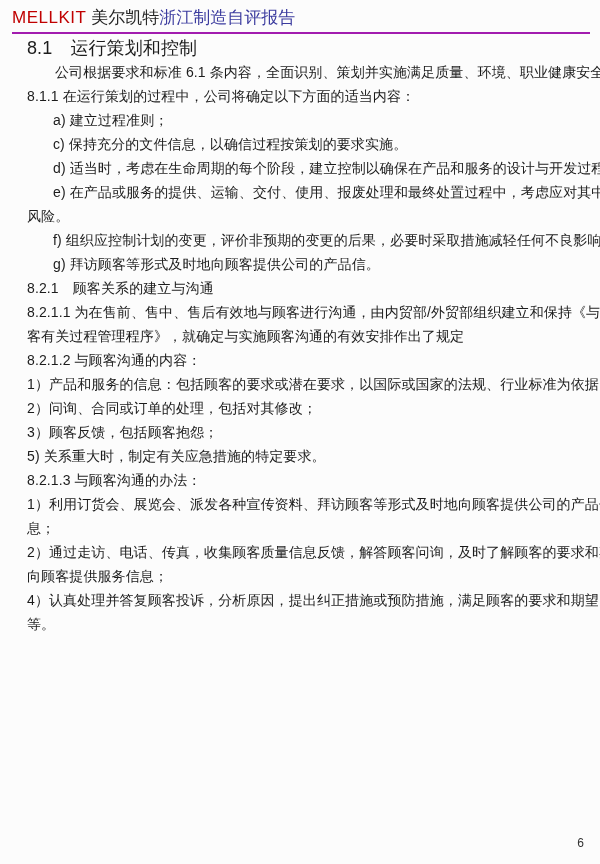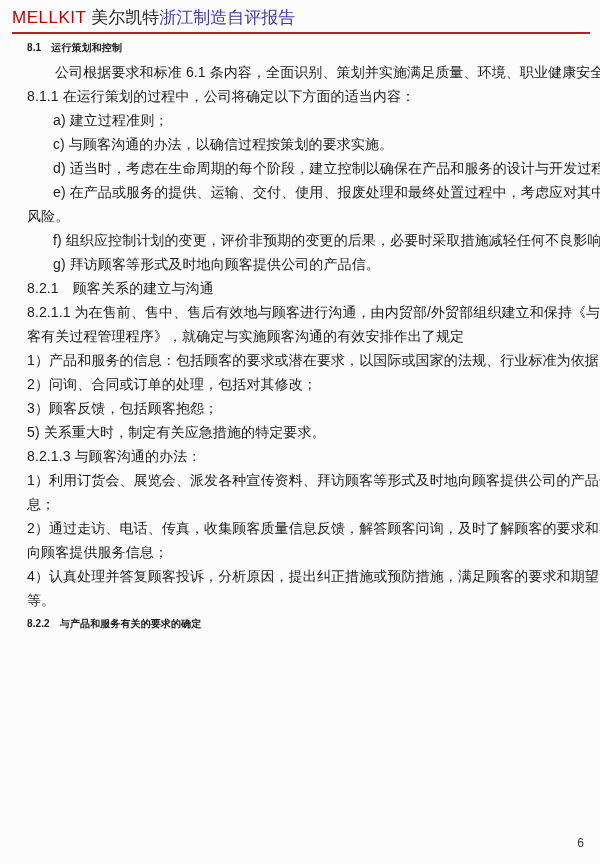--- a/index.html
+++ b/index.html
@@ -14,21 +14,21 @@
     font-family: "Liberation Sans", "DejaVu Sans", sans-serif;
     color: #1c1c1c;
     overflow: hidden;
   }
   .page-header {
     position: absolute;
     top: 8px;
     left: 12px;
     right: 10px;
     padding-bottom: 5px;
-    border-bottom: 2px solid #b91c1c;
+    border-bottom: 2px solid #a21caf;
     font-size: 17px;
     line-height: 19px;
     white-space: nowrap;
   }
   .brand {
     color: #c00000;
     margin-right: 5px;
     letter-spacing: 0.5px;
   }
   .title-company { color: #262626; }
@@ -41,22 +41,22 @@
     right: 24px;
   }
   .line {
     height: 24px;
     line-height: 24px;
     font-size: 14px;
     white-space: nowrap;
     letter-spacing: 0.1px;
   }
   .line.heading {
-    font-weight: bold;
-    font-size: 10px;
+    font-weight: normal;
+    font-size: 18px;
   }
   .indent-1 { padding-left: 26px; }
   .indent-2 { padding-left: 28px; }
 
   .page-number {
     position: absolute;
     top: 836px;
     right: 16px;
     font-size: 12px;
     color: #333;
@@ -67,36 +67,36 @@
 
 <div class="page-header">
   <span class="brand">MELLKIT</span><span class="title-company">美尔凯特</span><span class="title-document">浙江制造自评报告</span>
 </div>
 
 <div class="doc-body">
     <div class="line heading">8.1　运行策划和控制</div>
     <div class="line body indent-2">公司根据要求和标准 6.1 条内容，全面识别、策划并实施满足质量、环境、职业健康安全规</div>
     <div class="line body">8.1.1 在运行策划的过程中，公司将确定以下方面的适当内容：</div>
     <div class="line body indent-1">a) 建立过程准则；</div>
-    <div class="line body indent-1">c) 与顾客沟通的办法，以确信过程按策划的要求实施。</div>
+    <div class="line body indent-1">c) 保持充分的文件信息，以确信过程按策划的要求实施。</div>
     <div class="line body indent-1">d) 适当时，考虑在生命周期的每个阶段，建立控制以确保在产品和服务的设计与开发过程。</div>
     <div class="line body indent-1">e) 在产品或服务的提供、运输、交付、使用、报废处理和最终处置过程中，考虑应对其中的</div>
     <div class="line body">风险。</div>
     <div class="line body indent-1">f) 组织应控制计划的变更，评价非预期的变更的后果，必要时采取措施减轻任何不良影响</div>
     <div class="line body indent-1">g) 拜访顾客等形式及时地向顾客提供公司的产品信。</div>
     <div class="line body">8.2.1　顾客关系的建立与沟通</div>
     <div class="line body">8.2.1.1 为在售前、售中、售后有效地与顾客进行沟通，由内贸部/外贸部组织建立和保持《与顾</div>
     <div class="line body">客有关过程管理程序》，就确定与实施顾客沟通的有效安排作出了规定</div>
+    <div class="line body">8.2.1.2 与顾客沟通的内容：</div>
     <div class="line body">1）产品和服务的信息：包括顾客的要求或潜在要求，以国际或国家的法规、行业标准为依据；</div>
     <div class="line body">2）问询、合同或订单的处理，包括对其修改；</div>
     <div class="line body">3）顾客反馈，包括顾客抱怨；</div>
     <div class="line body">5) 关系重大时，制定有关应急措施的特定要求。</div>
     <div class="line body">8.2.1.3 与顾客沟通的办法：</div>
     <div class="line body">1）利用订货会、展览会、派发各种宣传资料、拜访顾客等形式及时地向顾客提供公司的产品信</div>
     <div class="line body">息；</div>
     <div class="line body">2）通过走访、电话、传真，收集顾客质量信息反馈，解答顾客问询，及时了解顾客的要求和期望，</div>
     <div class="line body">向顾客提供服务信息；</div>
     <div class="line body">4）认真处理并答复顾客投诉，分析原因，提出纠正措施或预防措施，满足顾客的要求和期望；</div>
     <div class="line body">等。</div>
-    <div class="line heading">8.2.2　与产品和服务有关的要求的确定</div>
   </div>
 
 <div class="page-number">6</div>
 
 </body></html>

